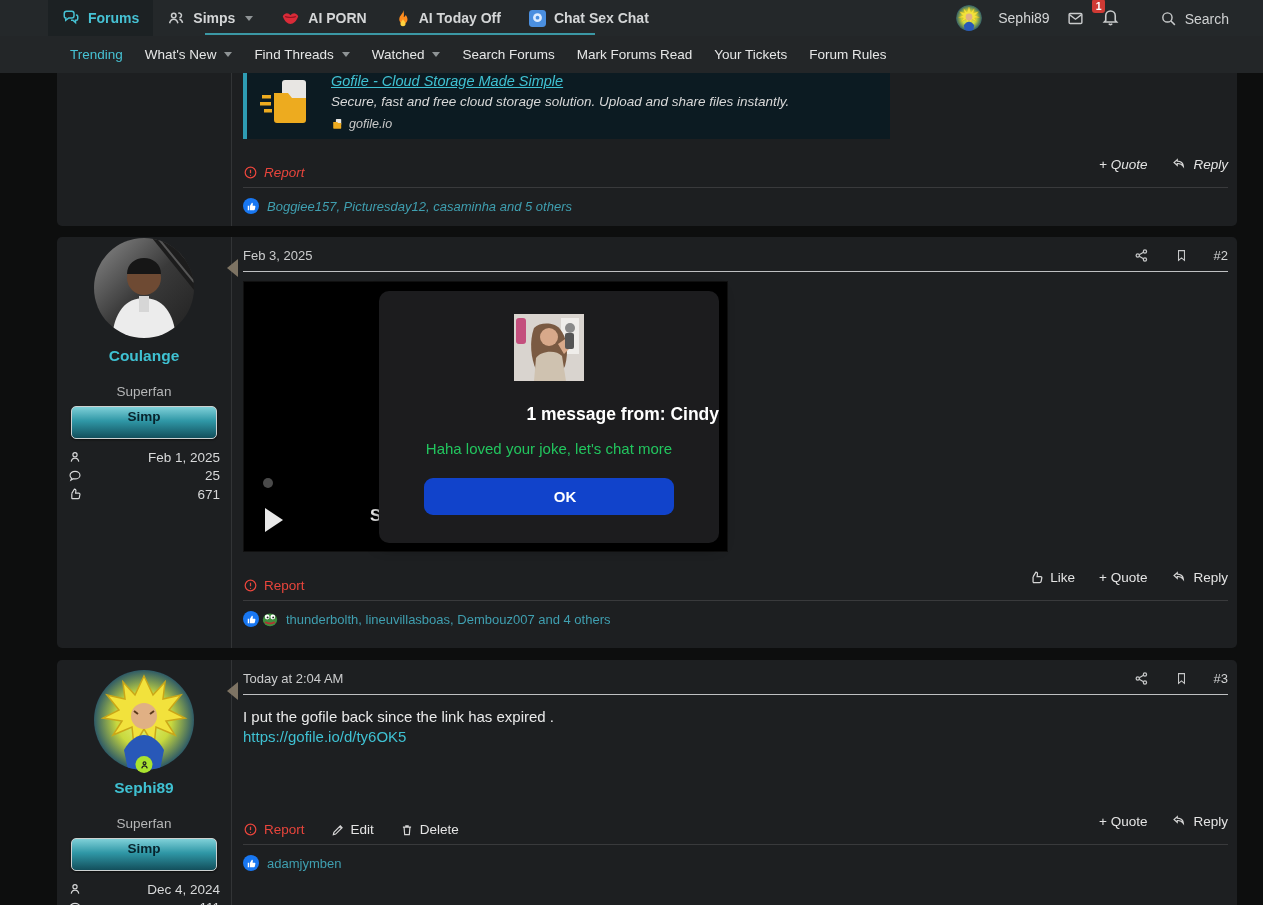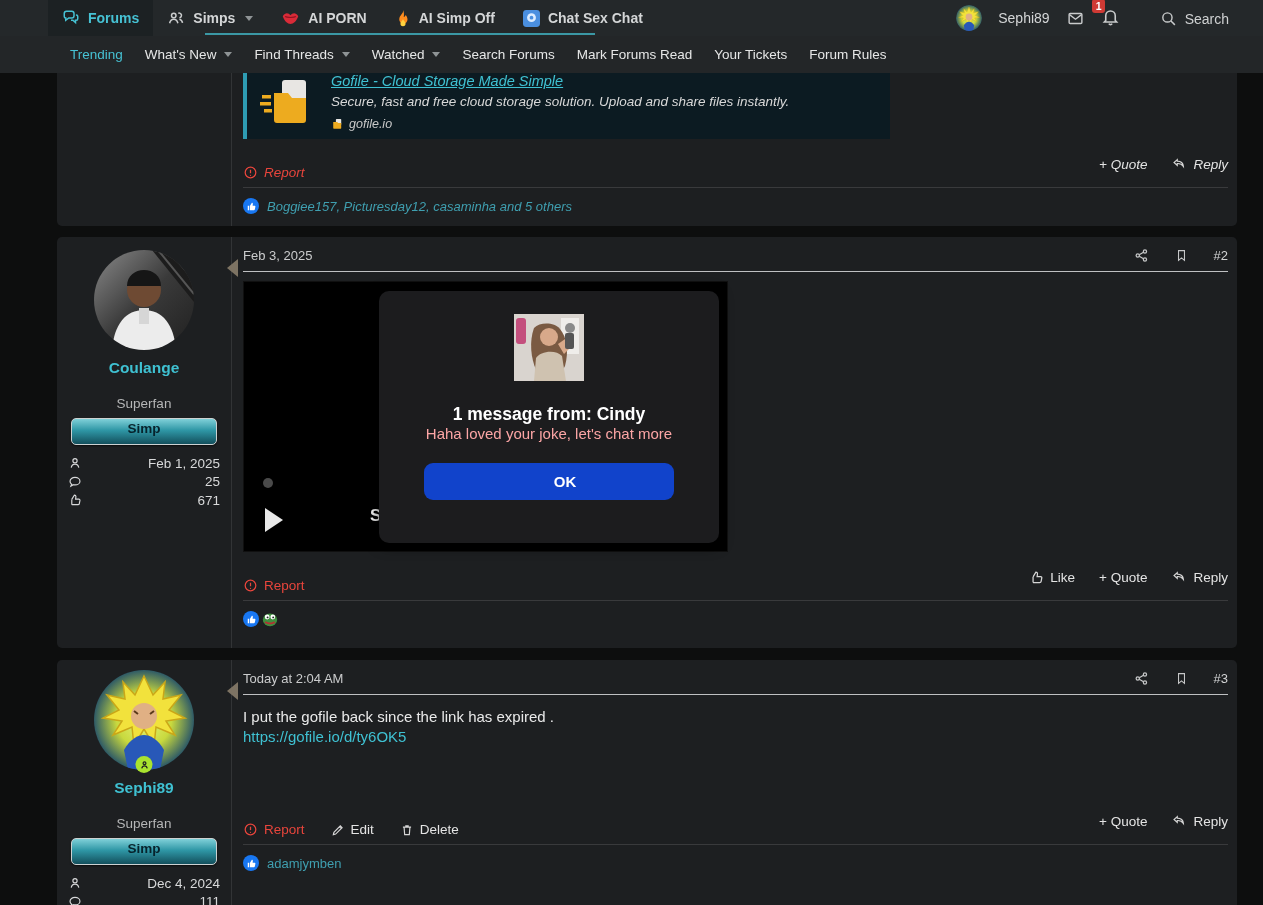--- a/index.html
+++ b/index.html
@@ -26,39 +26,39 @@
 
   
   .subnav { position:absolute; left:0; top:36px; width:1263px; height:37px; background:#232628;
     display:flex; padding-left:59px; z-index:30; color:#e6e7e7; font-size:13.5px; }
   .snav-item { padding:0 11px; display:flex; align-items:center; gap:6px; cursor:pointer; line-height:37px; }
   .snav-item.trending { color:#46c2d4; }
 
   
   .post-card { position:absolute; left:57px; width:1180px; background:#1d1f21; border-radius:5px;
     display:flex; overflow:hidden; }
-  .sb { width:175px; border-right:1px solid #323436; padding:13px 11px 0; text-align:center; flex-shrink:0; }
+  .sb { width:175px; border-right:1px solid #323436; padding:1px 11px 0; text-align:center; flex-shrink:0; }
   .post-main { flex:1; padding:9px 9px 0 11px; position:relative; }
   .beak { position:absolute; left:-5px; top:22px; width:0; height:0;
     border-top:9px solid transparent; border-bottom:9px solid transparent; border-right:11px solid #7d7363; }
 
   .drow { display:flex; align-items:center; color:#cbcccd; font-size:13px;
     padding:2px 0 8px; border-bottom:1px solid #bfc0c2; }
   .drow .dicons { margin-left:auto; display:flex; align-items:center; gap:26px; color:#c6c7c8; }
   .post-num { font-size:13px; color:#d2d3d4; cursor:pointer; }
 
   .avatar { width:100px; height:100px; border-radius:50%; overflow:hidden; margin:0 auto;
     position:relative; cursor:pointer; }
   .avatar-wrap { position:relative; width:100px; margin:0 auto; }
   .online-badge { position:absolute; left:50%; bottom:-3px; transform:translateX(-50%);
     width:17px; height:17px; border-radius:50%; background:#a9e32f; display:flex;
     align-items:center; justify-content:center; }
   .uname { margin-top:9px; color:#3fc1d2; font-weight:bold; font-size:15.5px; cursor:pointer; }
   .utitle { margin-top:19px; color:#b5b6b7; font-size:13.5px; }
-  .banner { margin:7px 3px 0; height:27px; line-height:19px; border:1px solid #ccd1d1; border-radius:5px;
+  .banner { margin:7px 3px 0; height:33px; line-height:19px; border:1px solid #ccd1d1; border-radius:5px;
     background:linear-gradient(180deg,#7fd0d8 0%,#2f97a6 45%,#134f5c 100%);
     color:#07232c; font-weight:bold; font-size:13.5px; box-shadow:0 1px 2px rgba(0,0,0,.6); }
   .stats { margin-top:9px; font-size:13.5px; color:#e2e2e3; }
   .stat { display:flex; align-items:center; height:18.5px; color:#d8d9da; }
   .stat .val { margin-left:auto; }
 
   .actions { display:flex; align-items:center; margin-top:12px; color:#e4e4e4; font-size:13.5px; height:26px; }
   .actions .agroup { display:flex; gap:26px; align-items:center;margin-top:17px; }
   .actions .aright { margin-left:auto; display:flex; gap:24px; align-items:center; }
   .act { display:flex; align-items:center; gap:6px; cursor:pointer; }
@@ -80,22 +80,22 @@
   
   .player { margin-top:9px; width:485px; height:271px; background:#000; position:relative;
     border:1px solid #101010; cursor:pointer; }
   .play-tri { position:absolute; left:21px; top:226px; width:0; height:0;
     border-top:12px solid transparent; border-bottom:12px solid transparent; border-left:18px solid #e9e9e9; }
   .gray-dot { position:absolute; left:19px; top:196px; width:10px; height:10px; border-radius:50%; background:#4a4a4a; }
   .partial-s { position:absolute; left:126px; top:224px; color:#fff; font-weight:bold; font-size:17px; z-index:1; }
   .vdialog { position:absolute; left:135px; top:9px; width:340px; height:252px; background:#1c1c1e;
     border-radius:10px; z-index:2; text-align:center; box-shadow:0 2px 14px rgba(0,0,0,.7); }
   .vphoto { width:70px; height:67px; margin:23px auto 0; overflow:hidden; }
-  .vtitle { margin-top:23px; color:#fff; font-weight:bold; font-size:17.5px; }
-  .vmsg { color:#fca5a5; font-size:15px; }
+  .vtitle { margin-top:23px; color:#fff; font-weight:bold; font-size:17.5px;text-align:right; }
+  .vmsg { margin-top:15px; color:#22c55e; font-size:15px; }
   .okbtn { margin:21px auto 0; width:250px; height:37px; background:#1143cb; border:none; border-radius:9px;
     color:#fff; font-weight:bold; font-size:15px; font-family:"Liberation Sans",sans-serif;
     display:block; cursor:pointer;padding-left:32px; }
 
   .body-text { margin-top:13px; color:#e9e9e9; font-size:15px; }
   .body-link { margin-top:3px; color:#3fc1d2; font-size:15px; cursor:pointer; display:inline-block; }
 </style>
 </head>
 <body>
 
@@ -130,21 +130,21 @@
         </span>
       <span>AI PORN</span>
     </div>
     <div class="htab">
       <span class="icon">
         <svg width="16" height="18" viewBox="0 0 20 24">
           <path d="M10 1c1.5 5-5 7-5 13a5.5 5.5 0 0 0 11 0c0-2.4-1.1-4.2-2.4-6-.6 1.8-1.7 2.5-2.6 2.6C11.6 7.6 11.3 4 10 1z" fill="#ff8d1e"></path>
           <path d="M10 23a3.4 3.4 0 0 1-3.4-3.6c0-2.4 2.2-3.4 3.4-5.8 1.2 2.4 3.4 3.4 3.4 5.8A3.4 3.4 0 0 1 10 23z" fill="#ffd23e"></path>
         </svg>
         </span>
-      <span>AI Simp Off</span>
+      <span>AI Today Off</span>
     </div>
     <div class="htab">
       <span class="icon">
         <svg width="17" height="17" viewBox="0 0 20 20">
           <rect width="20" height="20" rx="4" fill="#4a8fe0"></rect>
           <circle cx="10" cy="9" r="5.2" fill="#dcecff"></circle>
           <circle cx="10" cy="9" r="2.2" fill="#4a8fe0"></circle>
         </svg>
         </span>
       <span>Chat Sex Chat</span>
@@ -429,20 +429,21 @@
       <span class="icon" style="margin-left:-5px;">
         <svg width="16" height="16" viewBox="0 0 20 20">
           <ellipse cx="10" cy="11" rx="9" ry="8" fill="#3f8f3f"></ellipse>
           <circle cx="6.5" cy="7.5" r="3" fill="#fff"></circle>
             <circle cx="13.5" cy="7.5" r="3" fill="#fff"></circle>
           <circle cx="7" cy="8" r="1.2" fill="#222"></circle>
             <circle cx="14" cy="8" r="1.2" fill="#222"></circle>
           <path d="M4 14c4 2.2 8 2.2 12 0" stroke="#b23333" stroke-width="2.4" fill="none"></path>
         </svg>
         </span>
+      <span class="react-users">thunderbolth, lineuvillasboas, Dembouz007 and 4 others</span>
     </div>
   </div>
 </div>
 
 <div class="post-card" style="top:660px; height:245px; border-radius:5px 5px 0 0;">
   <div class="sb" style="padding-top:10px;">
     <div class="avatar-wrap">
       <span class="avatar">
         <svg width="100" height="100" viewBox="0 0 100 100">
           <defs>

